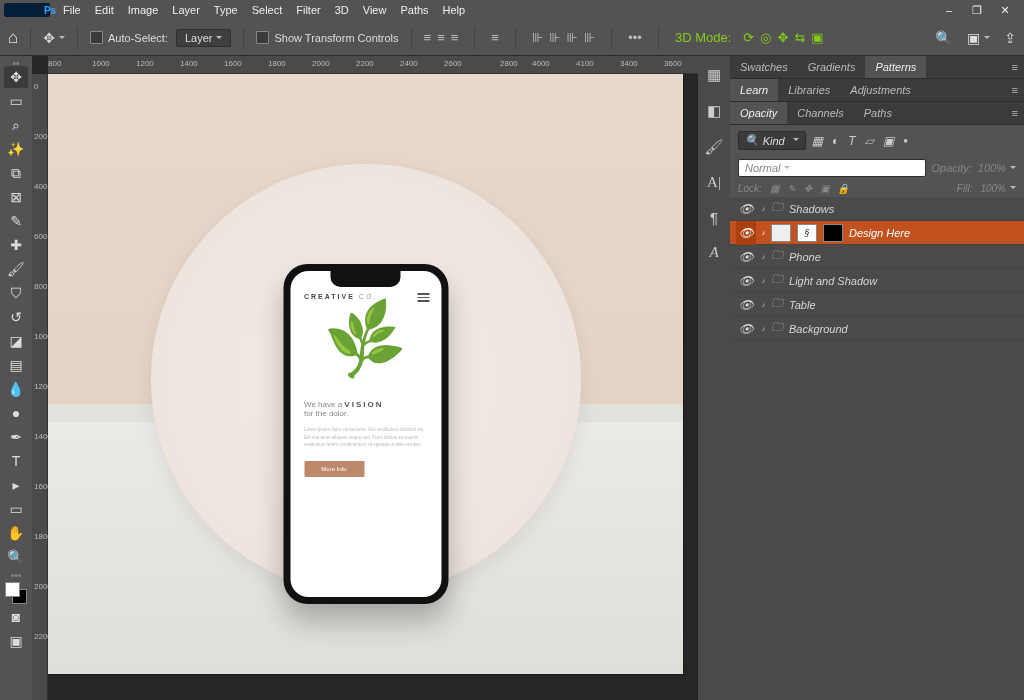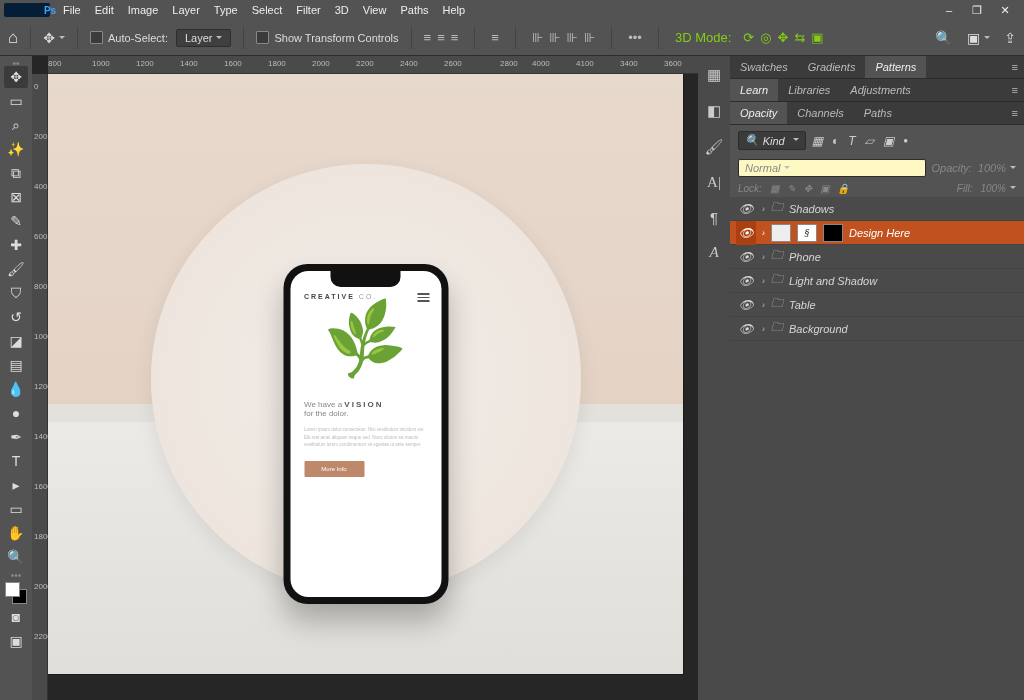--- a/index.html
+++ b/index.html
@@ -59,21 +59,21 @@
   .collapsed-panel{width:32px;background:#4a4a4a;display:flex;flex-direction:column;align-items:center;padding-top:10px;gap:18px;color:#ccc;font-size:15px;}
   .panels{width:294px;background:#535353;display:flex;flex-direction:column;font-style:italic;}
   .panel-tabs{display:flex;background:#3b3b3b;border-bottom:1px solid #2c2c2c;position:relative;}
   .panel-tabs .pt{padding:5px 10px;color:#bbb;}
   .panel-tabs .pt.active{background:#535353;color:#eee;}
   .panel-tabs .ham{position:absolute;right:6px;top:5px;color:#bbb;}
   .filters-row{display:flex;gap:6px;align-items:center;padding:6px 8px;}
   .kind-select{background:#3b3b3b;border:1px solid #2c2c2c;border-radius:2px;padding:2px 6px;display:flex;align-items:center;gap:4px;color:#ddd;flex:0 0 62px;}
   .filter-icons{display:flex;gap:9px;color:#ccc;font-size:12px;align-items:center;}
   .blend-row{display:flex;align-items:center;gap:6px;padding:3px 8px;color:#888;}
-  .blend-select{flex:1;background:#fef9c3;border:1px solid #2c2c2c;padding:2px 6px;border-radius:2px;}
+  .blend-select{flex:1;background:#ffffff;border:1px solid #2c2c2c;padding:2px 6px;border-radius:2px;}
   .lock-row{display:flex;align-items:center;gap:8px;padding:3px 8px;color:#888;font-size:10px;}
   .layer-list{flex:1;background:#4a4a4a;overflow:auto;}
   .layer{display:flex;align-items:center;height:24px;gap:6px;padding:0 6px;border-bottom:1px solid #434343;}
   .layer.selected{background:#c1511e;color:#fff;}
   .layer.selected .eye{background:#aa3f10;}
   .eye{width:20px;height:24px;display:flex;align-items:center;justify-content:center;font-size:12px;}
   .car{font-size:9px;color:#bbb;} .layer.selected .car{color:#fff;}
   .folder{font-size:12px;color:#bbb;}
   .lyr-name{font-size:11px;}
   .thumb{width:20px;height:18px;background:#eee;border:1px solid #888;}

